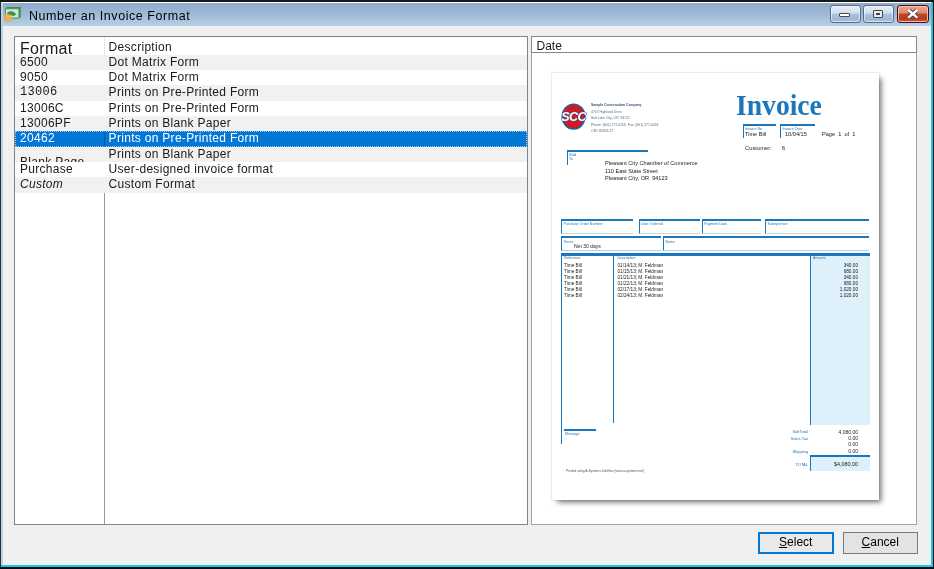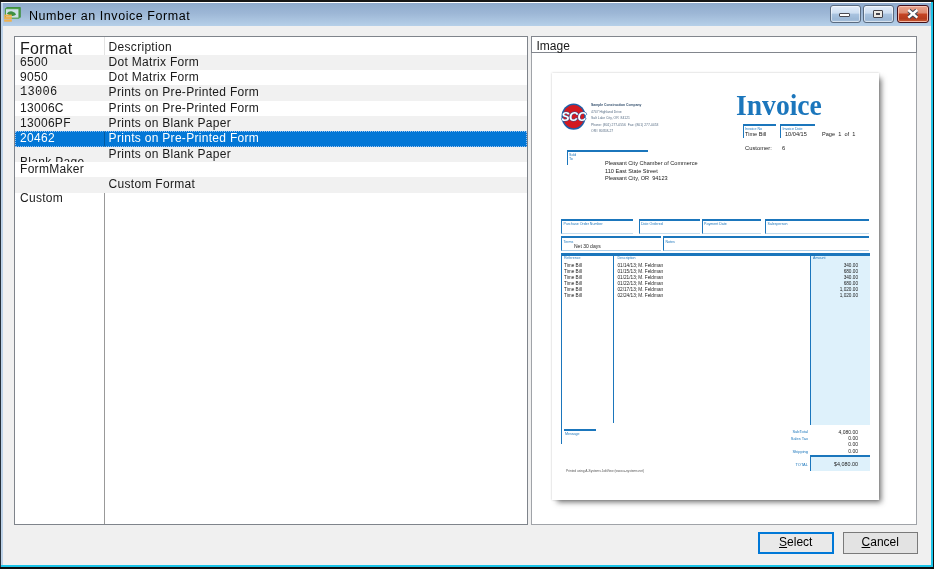--- a/index.html
+++ b/index.html
@@ -81,32 +81,33 @@
     <div style="position:relative;height:15.33px;background:#0377d6;color:#fff;font-size:12px;letter-spacing:0.3px;line-height:15.33px;outline:1px dotted #9cc3ef;outline-offset:-1px;">
       <span style="position:absolute;left:5px;top:0;">20462</span>
       <span style="position:absolute;left:93.6px;top:0;">Prints on Pre-Printed Form</span>
       <span style="position:absolute;left:88.6px;top:0;width:1px;height:15.33px;background:rgba(0,0,0,.25);"></span>
     </div>
     <div style="position:relative;height:15.33px;background:#f1f1f1;color:#1a1a1a;font-size:12px;letter-spacing:0.3px;line-height:15.33px;">
       <span style="position:absolute;left:5px;top:8px;">Blank Page</span>
       <span style="position:absolute;left:93.6px;top:0;">Prints on Blank Paper</span>
     </div>
     <div style="position:relative;height:15.33px;background:#ffffff;color:#1a1a1a;font-size:12px;letter-spacing:0.3px;line-height:15.33px;">
-      <span style="position:absolute;left:5px;top:0;">FormMaker</span>
+      <span style="position:absolute;left:5px;top:0;">Purchase</span>
+      <span style="position:absolute;left:93.6px;top:0;">User-designed invoice format</span>
     </div>
     <div style="position:relative;height:15.33px;background:#f1f1f1;color:#1a1a1a;font-size:12px;letter-spacing:0.3px;line-height:15.33px;">
-      <span style="position:absolute;left:5px;top:14px;">Custom</span>
+      <span style="position:absolute;left:5px;top:0;font-style:italic;">Custom</span>
       <span style="position:absolute;left:93.6px;top:0;text-align:center;">Custom Format</span>
     </div>
   </div>
 
 <div class="abs" style="left:531px;top:36px;width:386px;height:488.5px;background:#fff;border:1px solid #a0a3a8;"></div>
 <div class="abs" style="left:531px;top:36px;width:386px;height:16.5px;background:#fff;border:1px solid #82868d;"></div>
 <div class="abs" style="left:531px;top:52px;width:386px;height:1px;background:#82868d;"></div>
-<div class="abs" style="left:536.5px;top:38.5px;font-size:12px;color:#1a1a1a;">Image</div>
+<div class="abs" style="left:536.5px;top:38.5px;font-size:12px;color:#1a1a1a;">Date</div>
 
 <div class="abs" id="page" style="left:552px;top:73px;width:327px;height:427px;background:#fff;box-shadow:3.5px 3.5px 5.5px -1px rgba(80,80,80,.8), 0 0 2px rgba(130,130,130,.45);">
     <svg style="position:absolute;left:7.5px;top:29.5px;" width="29" height="28" viewBox="0 0 29 28">
   <ellipse cx="13.6" cy="13.6" rx="12.1" ry="13.2" fill="#1e5fa8"></ellipse>
   <ellipse cx="13.6" cy="13.6" rx="10.6" ry="11.7" fill="#d31920"></ellipse>
   <text x="13.6" y="18.2" font-family="Liberation Sans,sans-serif" font-style="italic" font-weight="bold" font-size="12.5" fill="#ffffff" stroke="#1e5fa8" stroke-width="0.9" paint-order="stroke" text-anchor="middle" letter-spacing="-0.5">SCC</text>
 </svg>
     <div style="position:absolute;left:39px;top:30px;font-size:3.4px;color:#34506e;font-weight:bold;">Sample Construction Company</div>
     <div style="position:absolute;left:39px;top:36.5px;font-size:3.4px;color:#5a6f86;">4747 Highland Drive</div>
     <div style="position:absolute;left:39px;top:43px;font-size:3.4px;color:#5a6f86;">Salt Lake City, OR&nbsp;&nbsp;84121</div>

